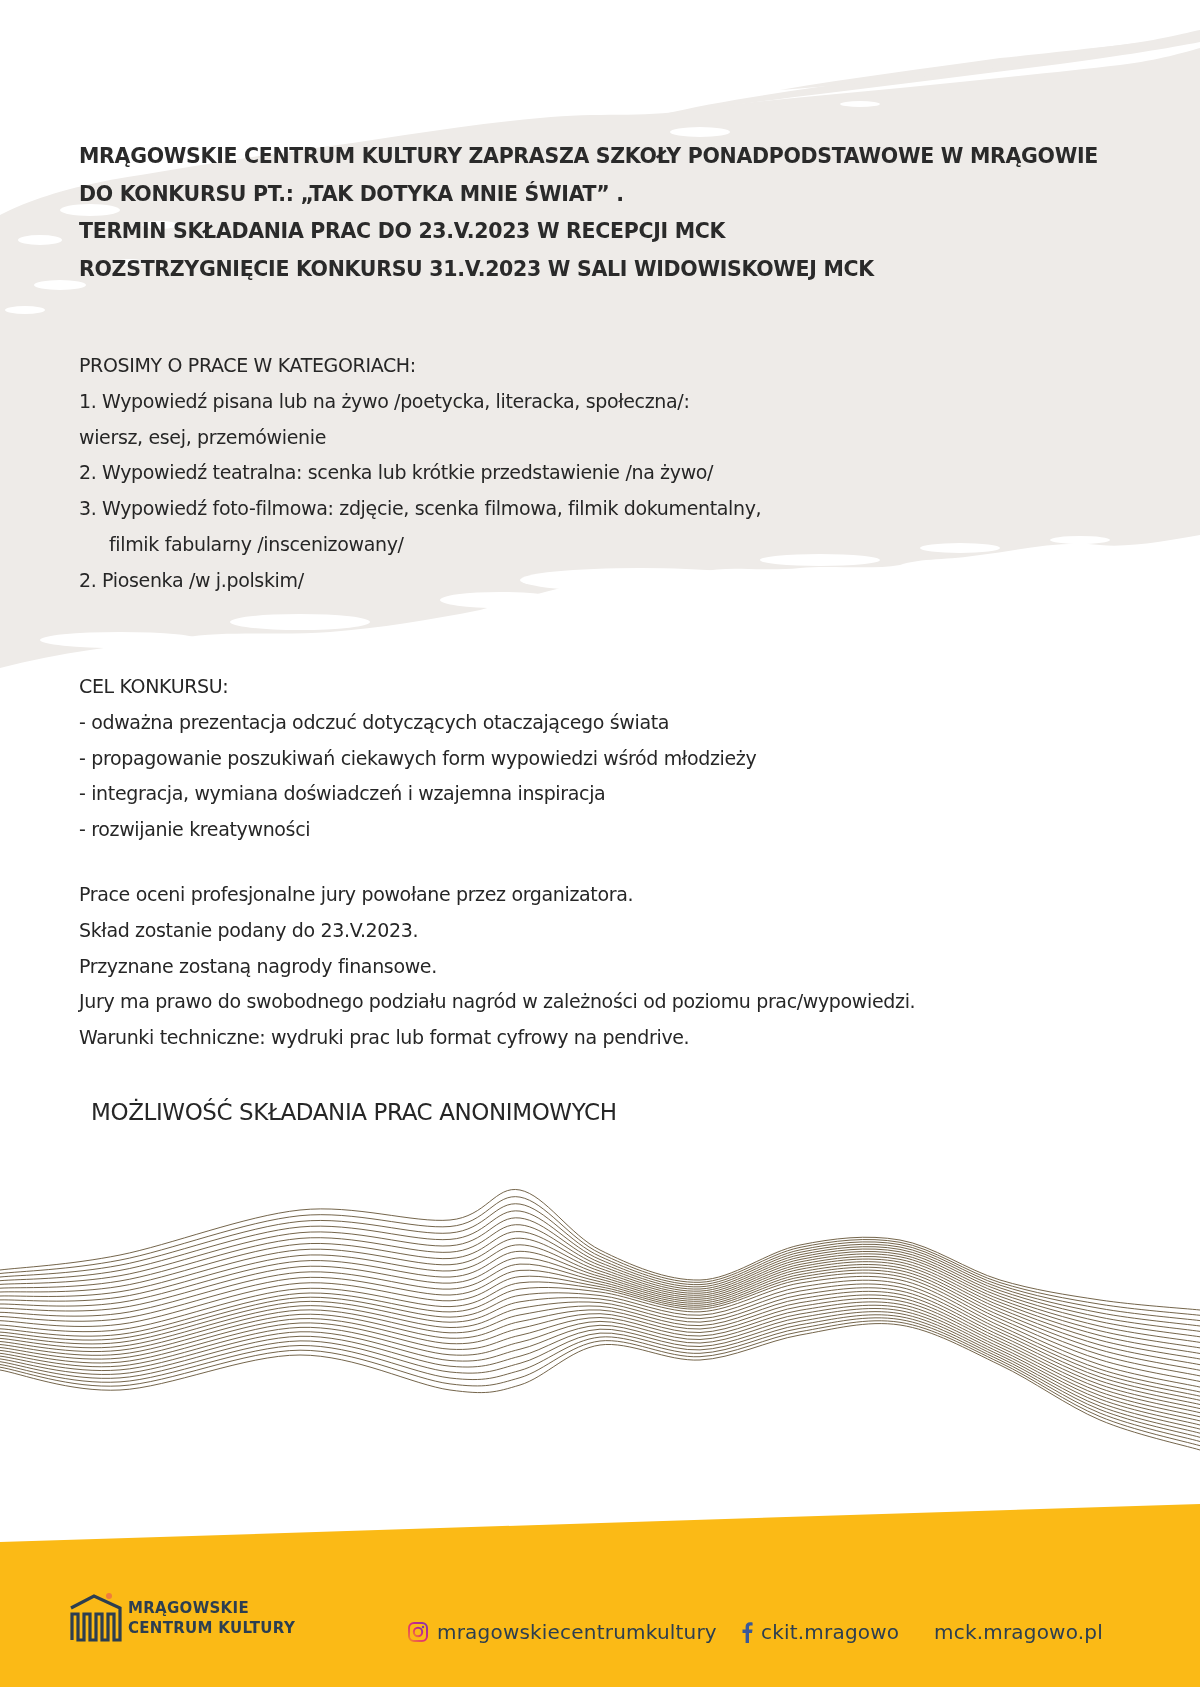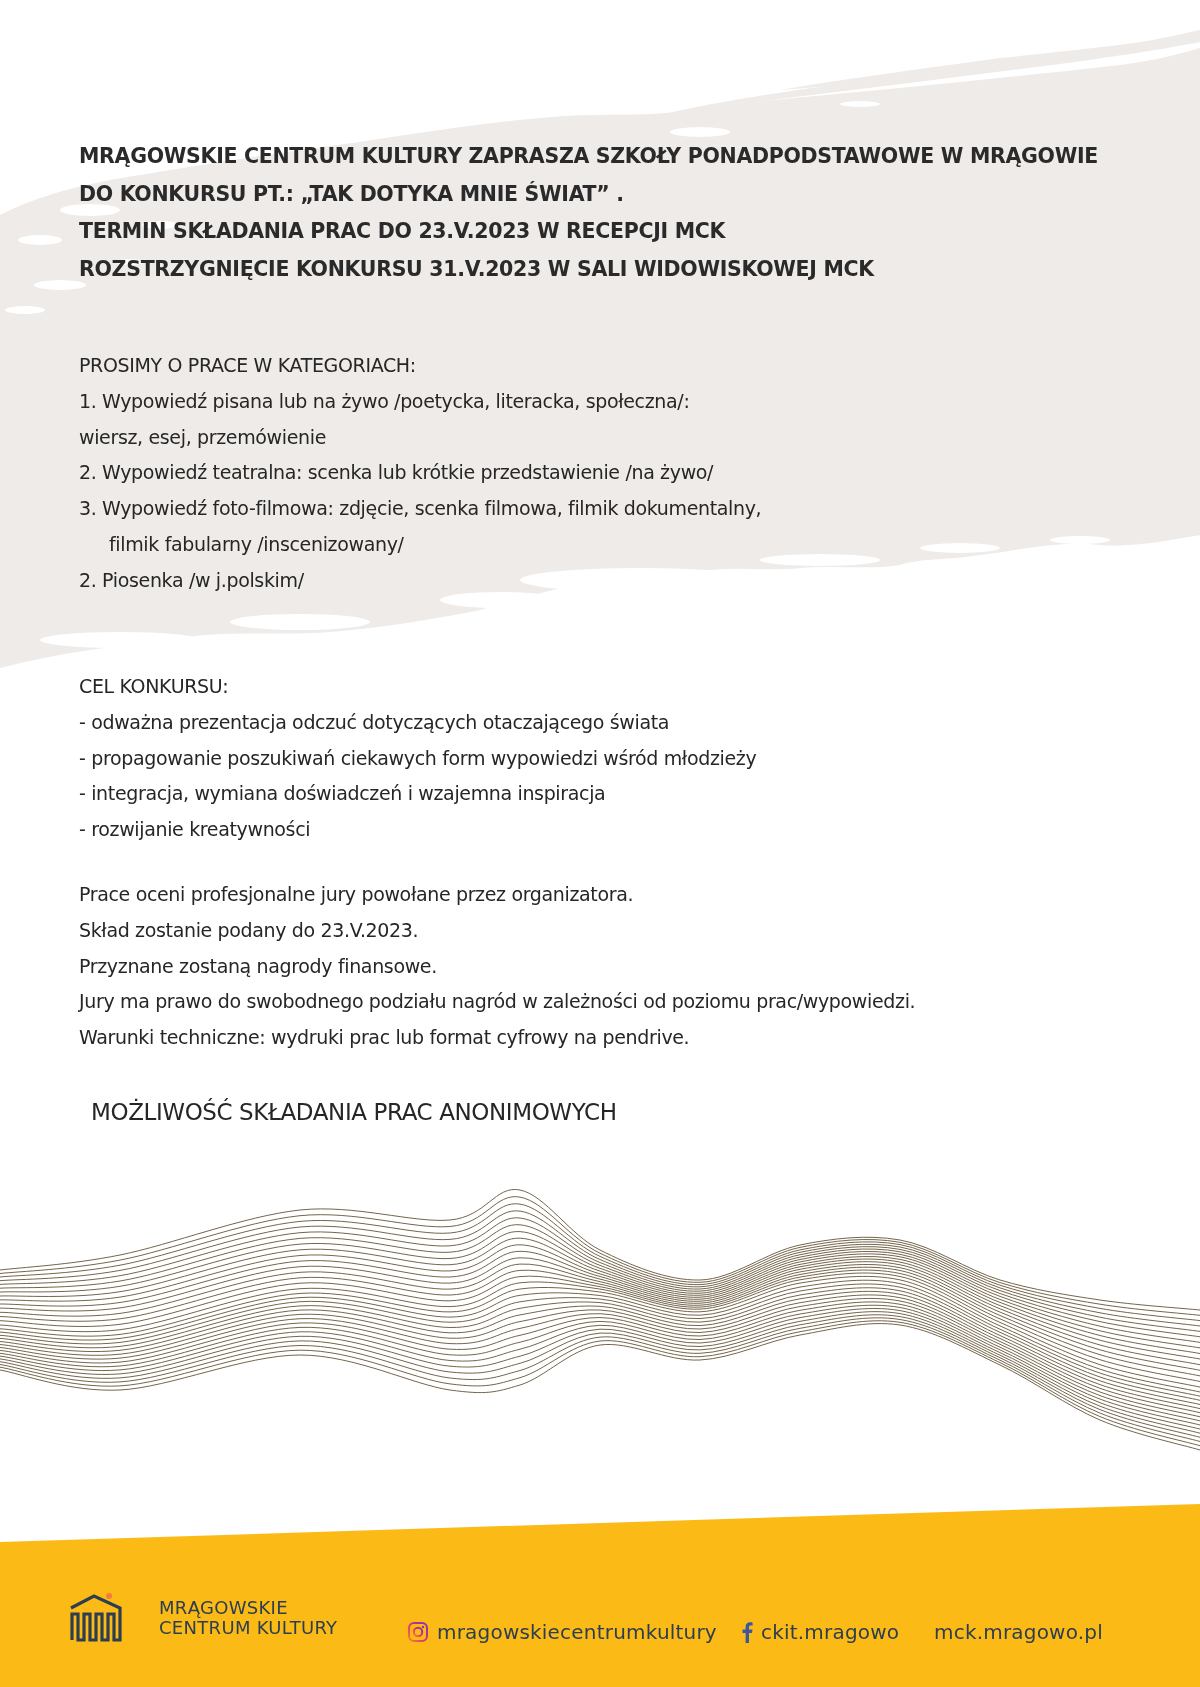--- a/index.html
+++ b/index.html
@@ -35,22 +35,22 @@
     .anon {
       position: absolute; top: 1095px; left: 12px;
       font-family: "DejaVu Sans", sans-serif;
       font-size: 23px; line-height: 34px; letter-spacing: -0.4px; color: #262626; white-space: nowrap;
     }
 
     .footer { position: absolute; left: 0; top: 1560px; width: 1200px; height: 120px; z-index: 2; }
     .logo { position: absolute; left: 68px; top: 32px; display: flex; align-items: center; }
     .logo svg { width: 56px; height: 52px; }
     .logo-text {
-      margin-left: 35px; font-family: "DejaVu Sans", sans-serif; font-weight: normal;
-      font-size: 18px; line-height: 20px; color: #2c3e50; letter-spacing: 0.3px;
+      margin-left: 4px; font-family: "DejaVu Sans", sans-serif; font-weight: bold;
+      font-size: 15px; line-height: 20px; color: #2c3e50; letter-spacing: 0.3px;
     }
     .social { position: absolute; top: 60px; display: flex; align-items: center;
       font-family: "DejaVu Sans", sans-serif; font-size: 20px; color: #2c3e50; letter-spacing: 0.2px; white-space: nowrap; }
     .social.ig { left: 407px; }
     .social.fb { left: 741px; }
     .social.web { left: 934px; }
     .social svg { margin-right: 8px; }
   </style>
 </head>
 <body>

